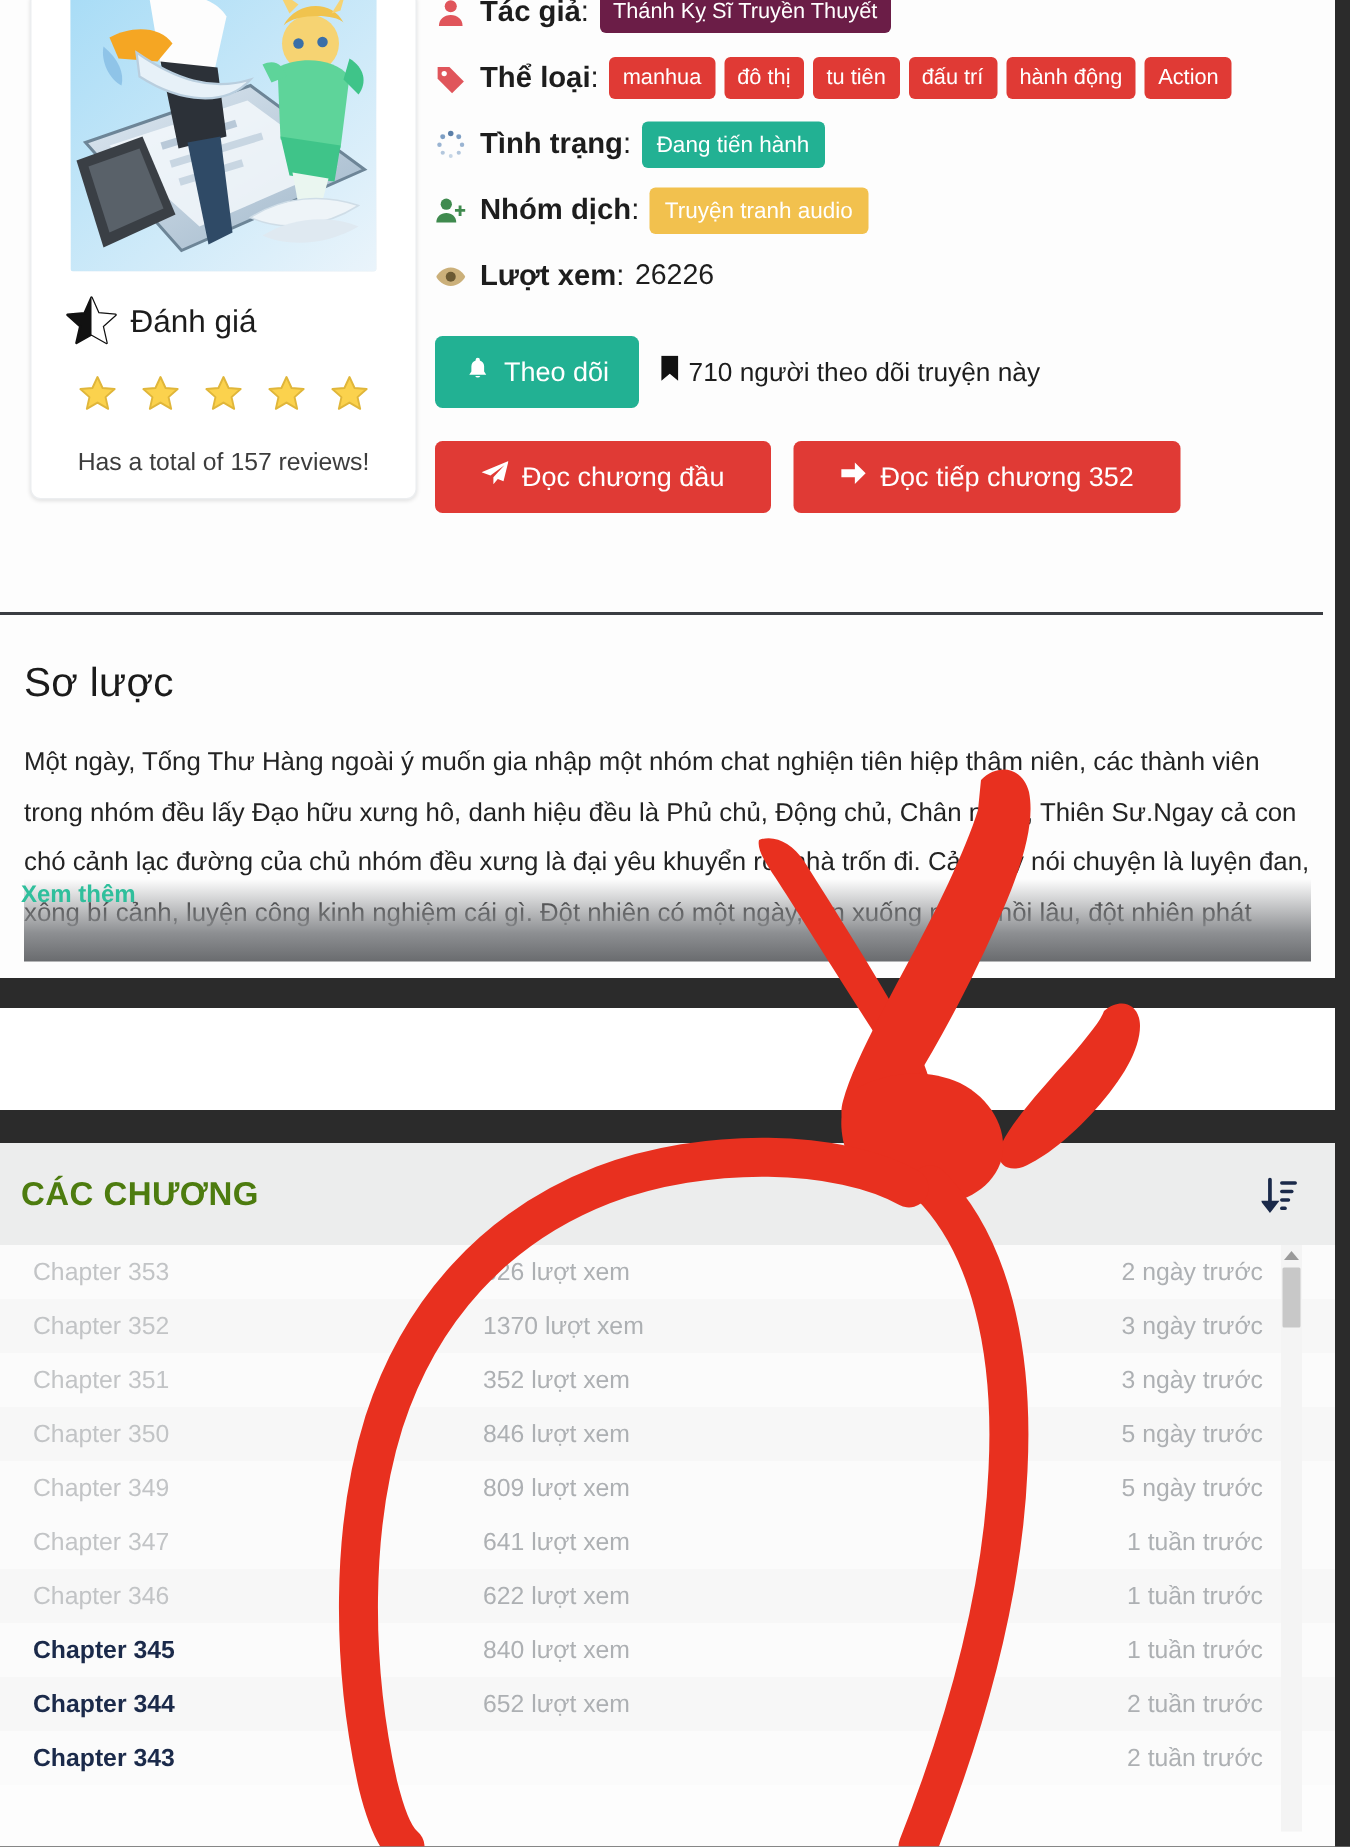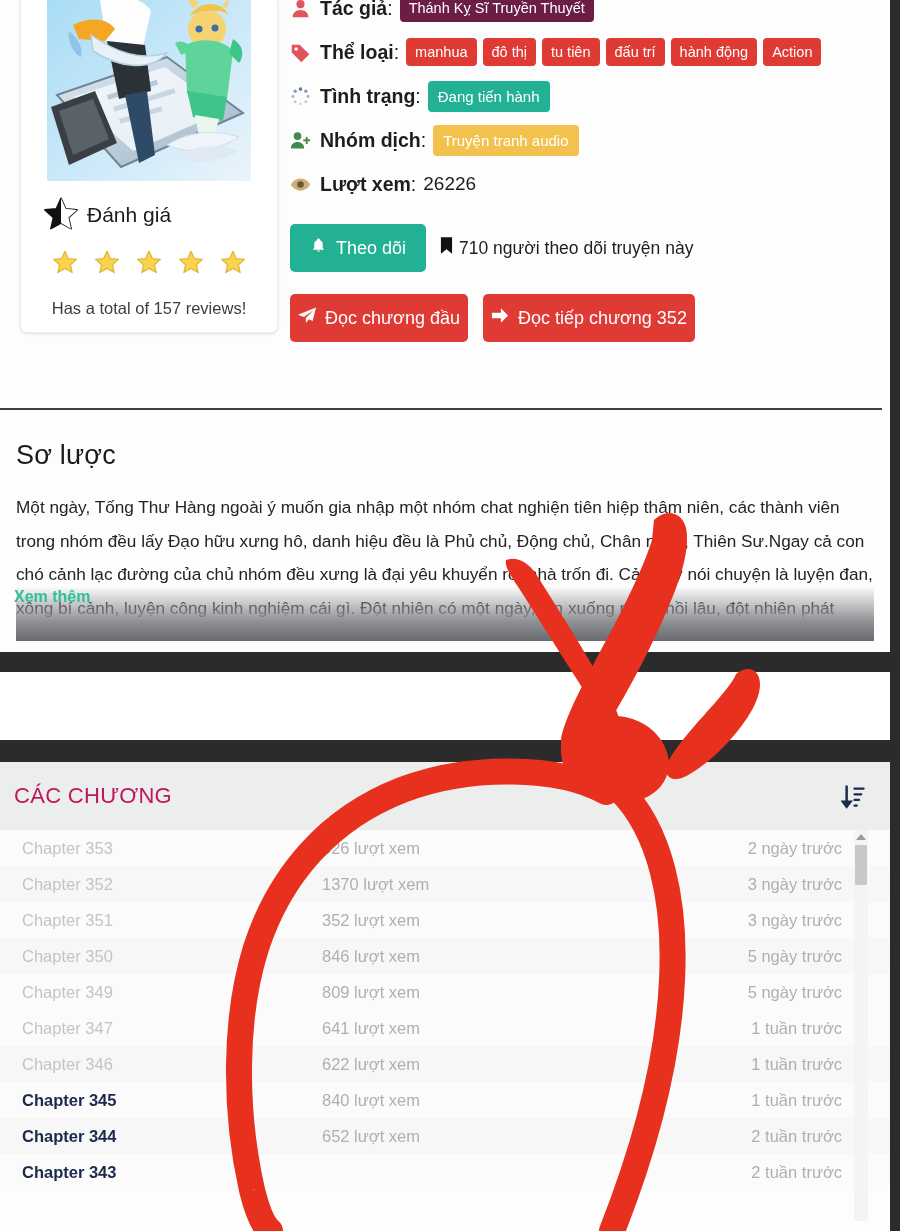--- a/index.html
+++ b/index.html
@@ -87,21 +87,21 @@
     border: none; border-radius: 5px;
     color: #fff; cursor: pointer;
     font-family: inherit;
   }
   .btn-follow { background: #22b193; font-size: 18px; padding: 13px 20px; }
   .btn-follow svg { width: 17px; height: 17px; }
   .followers { font-size: 17.5px; color: #1d1d1d; margin-left: 14px; display:flex; align-items:center; gap:6px;}
   .followers svg { width: 13px; height: 17px; }
 
   .btnrow2 { display: flex; gap: 15px; margin-top: 22px; }
-  .btn-read { background: #e03a35; font-size: 18px; padding: 13px 8px; }
+  .btn-read { background: #e03a35; font-size: 18px; padding: 13px 31px; }
   .btn-read svg { width: 18px; height: 17px; }
 
   .divider {
     position: absolute; left: 0; top: 408px;
     width: 882px; height: 0;
     border-top: 2px solid #3a3d42;
   }
 
   
   .summary { position: absolute; left: 0; top: 440px; width: 890px; padding: 0 16px; }
@@ -131,21 +131,21 @@
     position: absolute; top: 762px; left: 0;
     width: 890px; height: 469px;
     background: #fdfdfd;
   }
   .chap-head {
     height: 68px; background: #eceded;
     display: flex; align-items: center; justify-content: space-between;
     padding: 0 22px 0 14px;
   }
   .chap-head .t {
-    font-size: 22px; font-weight: normal; color: #be185d;
+    font-size: 22px; font-weight: bold; color: #4d7c0f;
     letter-spacing: .3px;
   }
   .chap-head .sort-ico svg { width: 27px; height: 27px; display:block; }
 
   .chap-list { position: relative; }
   .chap-row {
     display: flex; align-items: center;
     height: 36px; padding: 0 0 0 22px;
     font-size: 16.5px;
     background: #fbfbfb;

